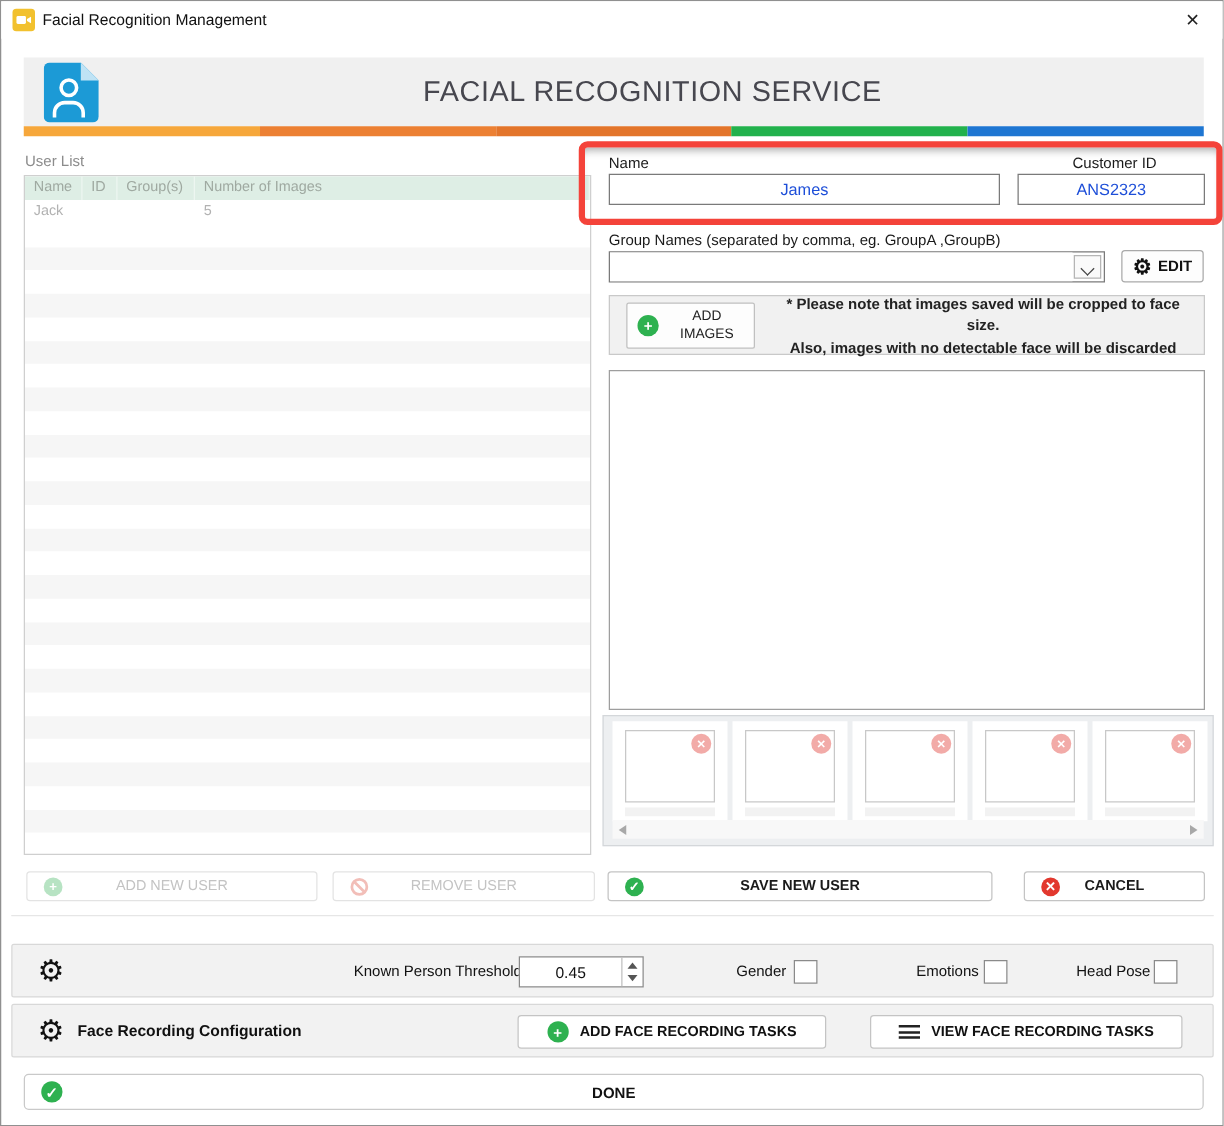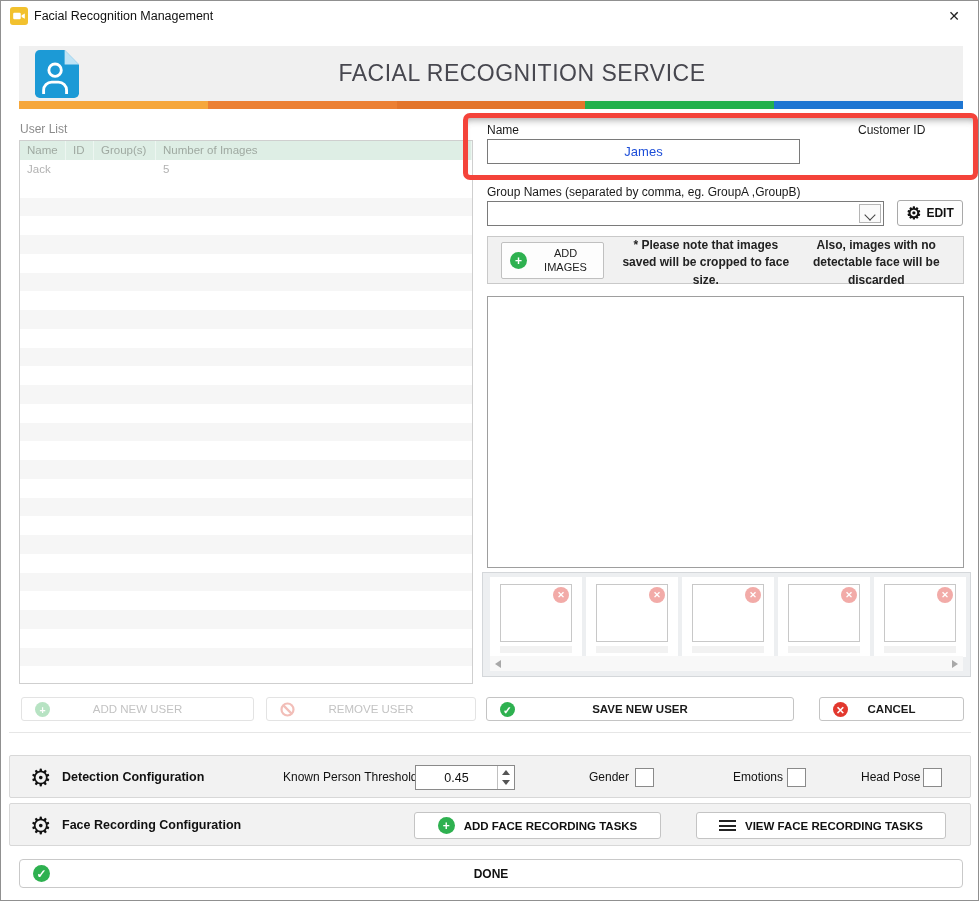--- a/index.html
+++ b/index.html
@@ -64,21 +64,21 @@
   }
   .gear { font-size:17px; line-height:1; color:#111; }
   .gear.big { font-size:24px; }
   
   .addimg-panel { position:absolute; left:486px; top:235px; width:477px; height:48px; background:#f1f1f1; border:1px solid #c9c9c9; }
   .addimg-btn {
     position:absolute; left:13px; top:5px; width:103px; height:37px; background:#fdfdfd; border:1px solid #c0c0c0;
     border-radius:2px; cursor:pointer; display:flex; align-items:center; padding-left:8px; gap:7px;
   }
   .addimg-text { flex:1; text-align:center; font-size:11px; color:#222; line-height:1.25; padding-right:6px; }
-  .note { position:absolute; left:128px; right:6px; top:0; height:48px; display:flex; flex-direction:row; justify-content:center; text-align:center; font-size:12px; font-weight:600; color:#222; line-height:1.45; }
+  .note { position:absolute; left:128px; right:6px; top:0; height:48px; display:flex; flex-direction:column; justify-content:center; text-align:center; font-size:12px; font-weight:600; color:#222; line-height:1.45; }
   
   .circ { display:inline-flex; align-items:center; justify-content:center; border-radius:50%; color:#fff; flex:none; }
   .circ.green { background:#2EB150; }
   .circ.green-faded { background:#b7e3c3; }
   .circ.red { background:#E2382E; }
   .c17 { width:17px; height:17px; font-size:12px; font-weight:bold; }
   .c15 { width:15px; height:15px; font-size:10.5px; font-weight:bold; }
   
   .image-area { position:absolute; left:486px; top:295px; width:477px; height:272px; border:1px solid #9e9e9e; background:#fff; }
   
@@ -345,20 +345,21 @@
           <span class="ulcell"></span>
           <span class="ulcell"></span>
           <span class="ulcell"></span>
         </div>
       </div>
   </div>
 
   <div class="flabel" style="left:486px; top:122px;">Name</div>
   <input class="tinput" style="left: 486px; top: 138px; width: 313px; height: 25px;" value="James">
   <div class="flabel" style="left:857px; top:122px;">Customer ID</div>
+  <input class="tinput" style="left: 813px; top: 138px; width: 150px; height: 25px;" value="ANS2323">
 
   <div class="flabel" style="left:486px; top:184px;">Group Names (separated by comma, eg. GroupA ,GroupB)</div>
   <div class="combo">
     <input class="tinput" style="left: 0px; top: 0px; width: 370px; height: 23px; border: none; text-align: left;" value="">
     <div class="combo-btn">
       <span class="chev"></span>
     </div>
   </div>
   <div class="edit-btn">
     <span class="gear">⚙</span>
@@ -440,21 +441,20 @@
     <span class="icon-slot circ red c15">✕</span>
     <span class="lbl">CANCEL</span>
   </div>
 
   <div class="divider"></div>
 
   <div class="cfg-bar">
     <span class="gear-slot">
         <span class="gear big">⚙</span>
       </span>
-    <span class="cfg-title" style="left:52px;">Detection Configuration</span>
     <span class="cfg-label" style="left:273px;">Known Person Threshold</span>
     <div class="spinner">
       <input class="spin-val" value="0.45" style="">
       <div class="spin-arrows">
         <span class="tri-up"></span>
         <span class="tri-down"></span>
       </div>
     </div>
     <span class="cfg-label" style="left:579px;">Gender</span>
     <span class="checkbox" style="left:625px;"></span>

